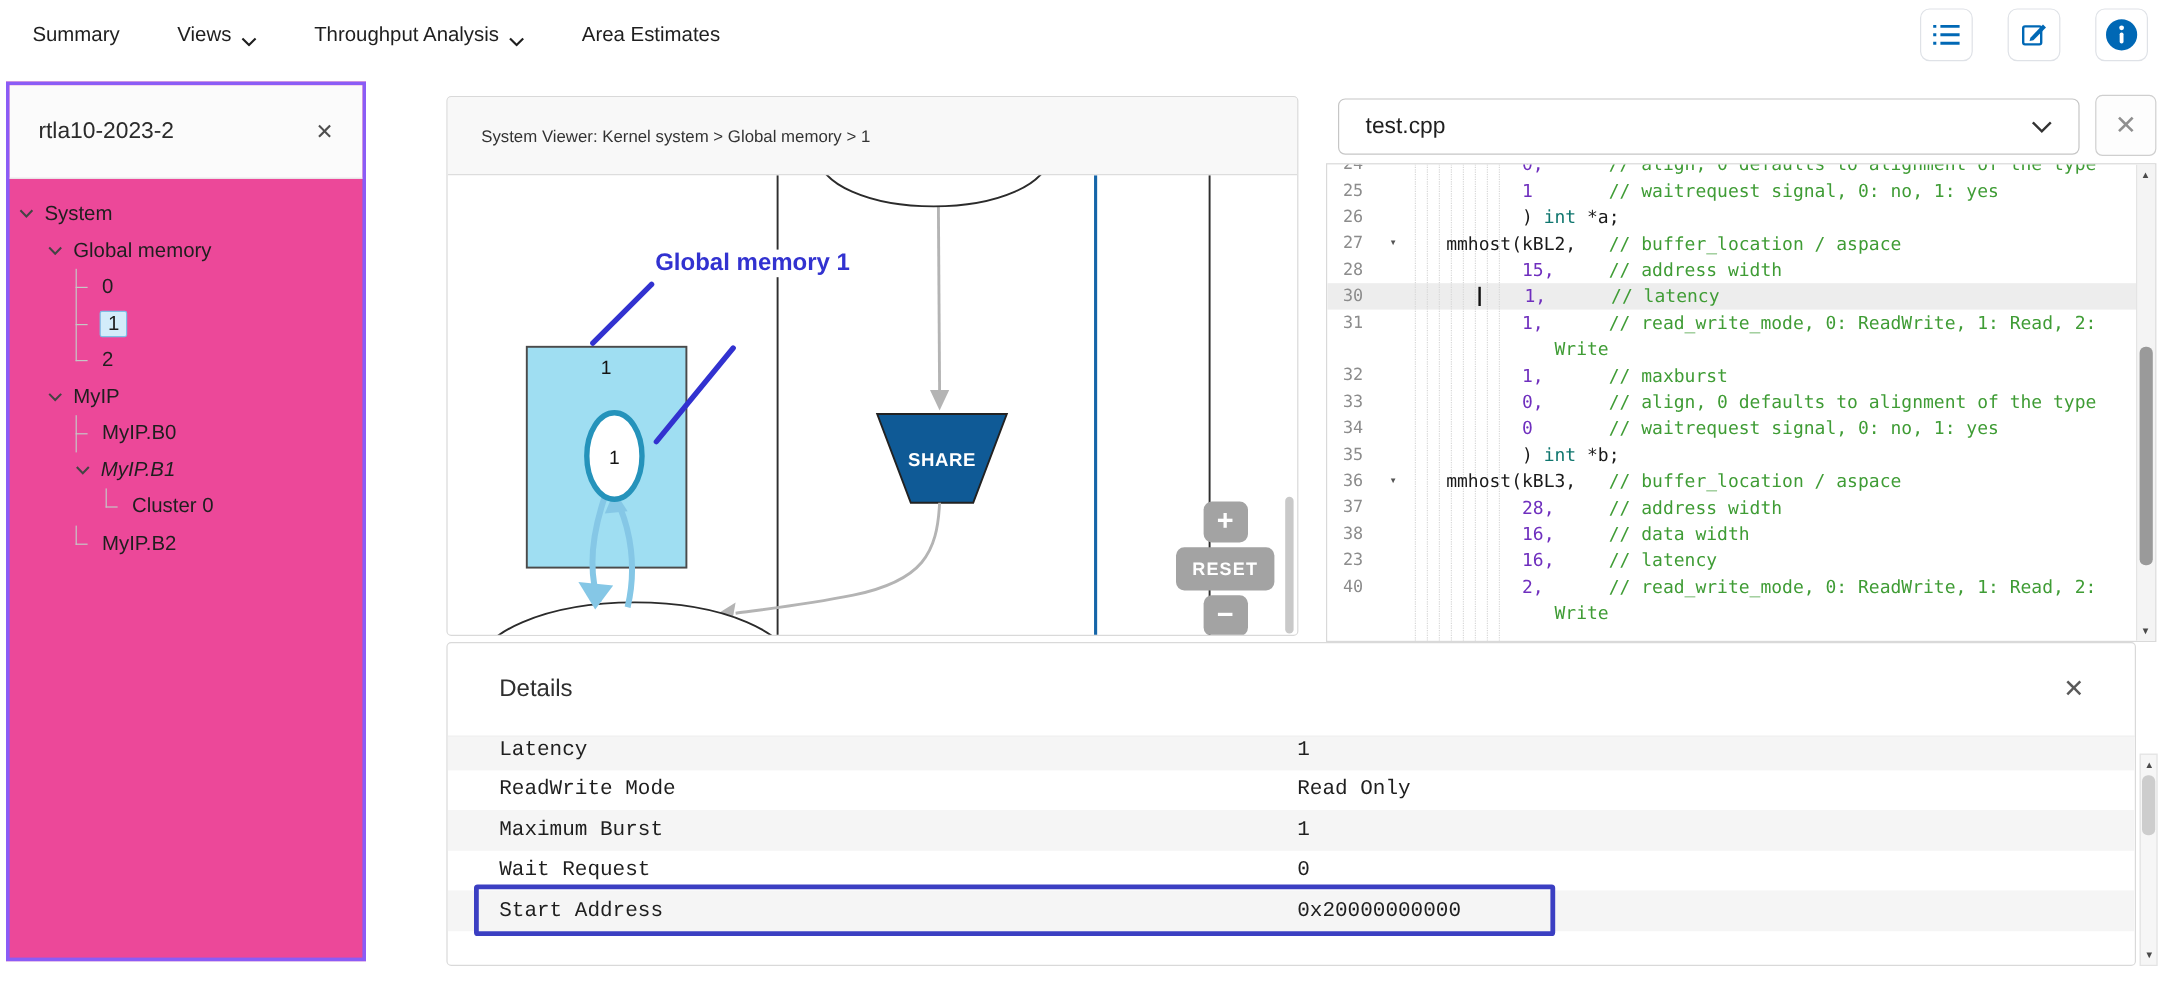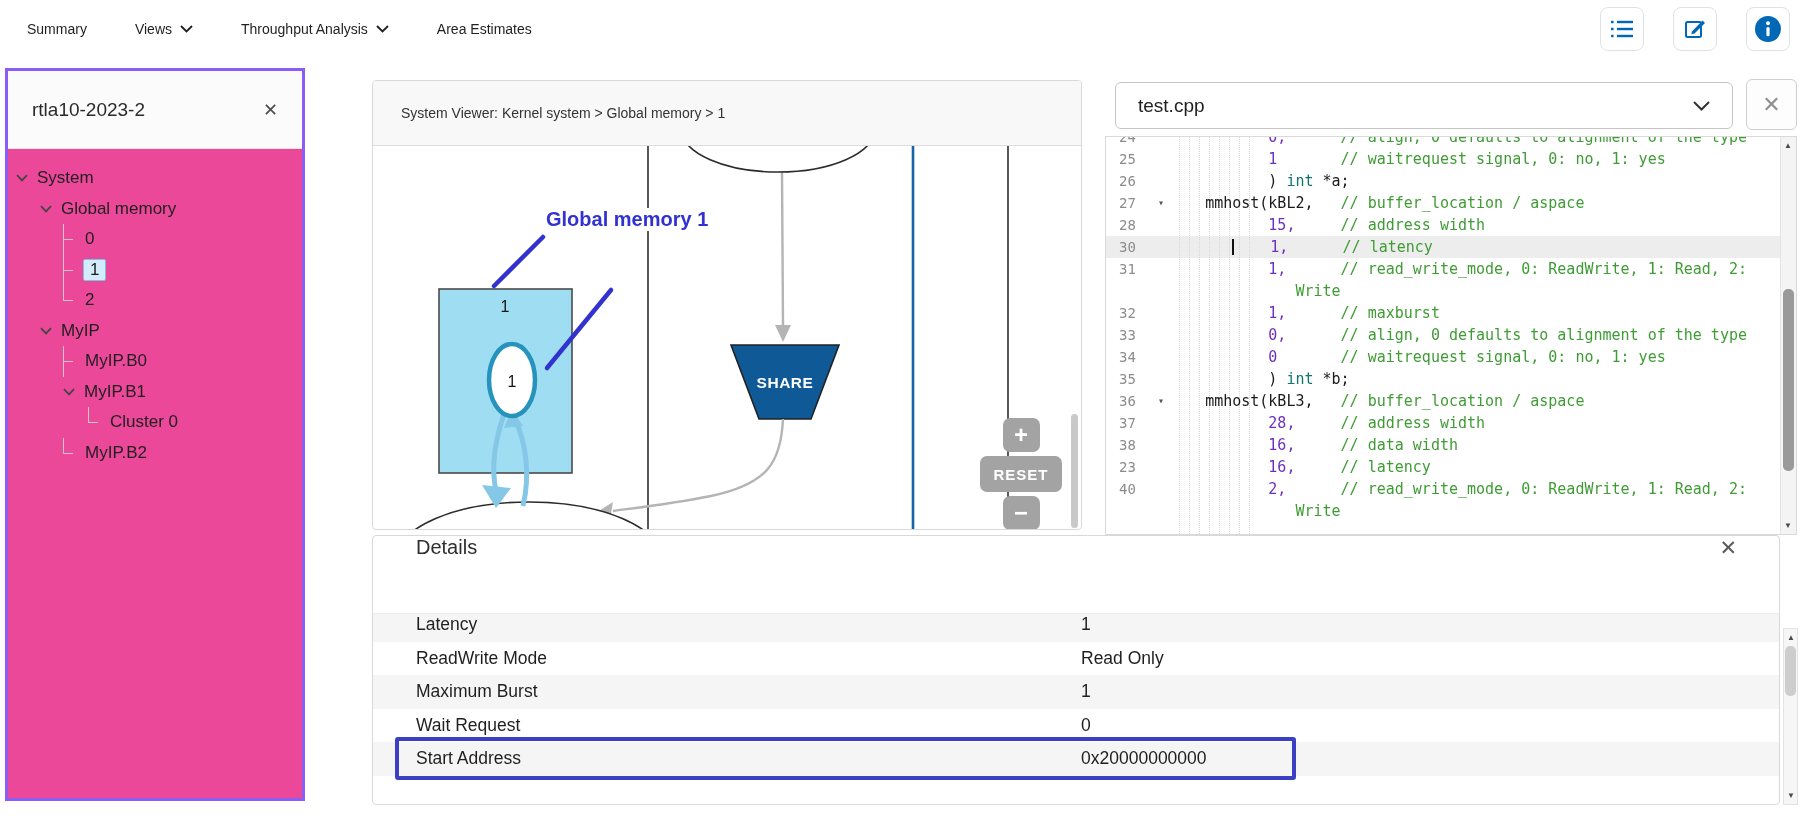--- a/index.html
+++ b/index.html
@@ -1,21 +1,21 @@
 <!DOCTYPE html>
 <html><head>
 <meta charset="utf-8">
 <style>
   html,body{margin:0;padding:0;}
   body{width:1800px;height:832px;position:relative;background:#fff;overflow:hidden;
        font-family:"Liberation Sans",sans-serif;color:#1f1f1f;}
   
   .topnav{position:absolute;left:0;top:0;width:1800px;height:58px;display:flex;align-items:center;background:#fff;}
   .nav-items{display:flex;align-items:center;gap:48px;padding-left:27px;}
-  .nav-item{font-size:14px;display:flex;align-items:center;gap:8px;cursor:pointer;white-space:nowrap;}
+  .nav-item{font-size:17px;display:flex;align-items:flex-end;gap:8px;cursor:pointer;white-space:nowrap;}
   .nav-buttons{position:absolute;right:10px;top:7px;display:flex;gap:29px;}
   .icon-btn{width:44px;height:44px;border:1px solid #dfe2e7;border-radius:8px;background:#fff;
             display:flex;align-items:center;justify-content:center;cursor:pointer;padding:0;}
   
   .sidebar{position:absolute;left:5px;top:68px;width:300px;height:733px;background:#ec4899;
            border:3px solid #8b5cf6;box-sizing:border-box;}
   .sidebar-header{height:77px;display:flex;align-items:center;justify-content:space-between;
                   padding:0 24px;border-bottom:1px solid #e6e6e6;background:#fbfbfb;font-size:19px;color:#2b2b2b;}
   .sidebar-close{font-size:18px;color:#4f4f4f;cursor:pointer;}
   .tree{padding-top:14px;font-size:17px;}
@@ -69,24 +69,24 @@
   .guide{position:absolute;top:0;bottom:0;border-left:1px dotted #d8d8d8;}
   .code-scrollbar{position:absolute;right:0;top:0;bottom:0;width:15px;background:#f4f4f4;
                   border-left:1px solid #e4e4e4;z-index:6;}
   .sb-arrow{position:absolute;left:0;width:14px;height:15px;color:#4a4a4a;font-size:8px;text-align:center;
             line-height:15px;cursor:pointer;}
   .sb-up{top:1px;} .sb-down{bottom:1px;}
   .sb-thumb{position:absolute;left:2px;width:11px;border-radius:5px;background:#9a9a9a;cursor:pointer;}
   
   .details-card{position:absolute;left:372px;top:535px;width:1408px;height:270px;border:1px solid #d9d9d9;
                 border-radius:4px;background:#fff;box-sizing:border-box;overflow:hidden;}
-  .details-header{height:77px;display:flex;align-items:flex-start;justify-content:space-between;
+  .details-header{height:77px;display:flex;align-items:center;justify-content:space-between;
                   padding:0 42px 0 43px;font-size:20px;color:#2f2f2f;border-bottom:1px solid #ececec;}
   .details-close{font-size:21px;color:#5a5a5a;cursor:pointer;}
-  .details-table{position:absolute;left:0;top:78px;right:0;bottom:0;overflow:hidden;}
+  .details-table{position:absolute;left:0;top:78px;right:0;bottom:0;overflow:hidden;font-family:Liberation Mono, monospace;}
   .d-row{height:33.5px;position:relative;font-size:17.5px;display:flex;align-items:center;}
   .d-row:first-child{margin-top:-6px;}
   .d-row.shaded{background:#f5f5f5;}
   .d-label{position:absolute;left:43px;}
   .d-value{position:absolute;left:708px;}
   .d-outline{position:absolute;left:22px;top:-5px;width:901px;height:43px;border:4px solid #3b3fc2;
              border-radius:3px;box-sizing:border-box;pointer-events:none;z-index:2;}
   .details-scrollbar{position:absolute;left:1783px;top:628px;width:15px;height:177px;background:#f6f6f6;
                      border:1px solid #e3e3e3;box-sizing:border-box;}
   .ds-thumb{position:absolute;left:1px;top:17px;width:11px;height:50px;border-radius:5px;background:#cdcdcd;cursor:pointer;}
@@ -183,21 +183,21 @@
           <svg width="12" height="8" viewBox="0 0 12 8" fill="none">
             <path d="M1 1.2 L6 6.4 L11 1.2" stroke="#444" stroke-width="1.7"></path>
           </svg>
         </span>
         <span class="tlabel">MyIP</span>
       </div>
       <div class="tree-row" style="padding-left: 55px;">
         <span class="conn"></span>
         <span class="tlabel">MyIP.B0</span>
       </div>
-      <div class="tree-row" style="padding-left: 55px;">
+      <div class="tree-row" style="padding-left: 55px; font-style: italic;">
         <span class="tree-chevron">
           <svg width="12" height="8" viewBox="0 0 12 8" fill="none">
             <path d="M1 1.2 L6 6.4 L11 1.2" stroke="#444" stroke-width="1.7"></path>
           </svg>
         </span>
         <span class="tlabel">MyIP.B1</span>
       </div>
       <div class="tree-row" style="padding-left: 80px;">
         <span class="conn end"></span>
         <span class="tlabel">Cluster 0</span>

